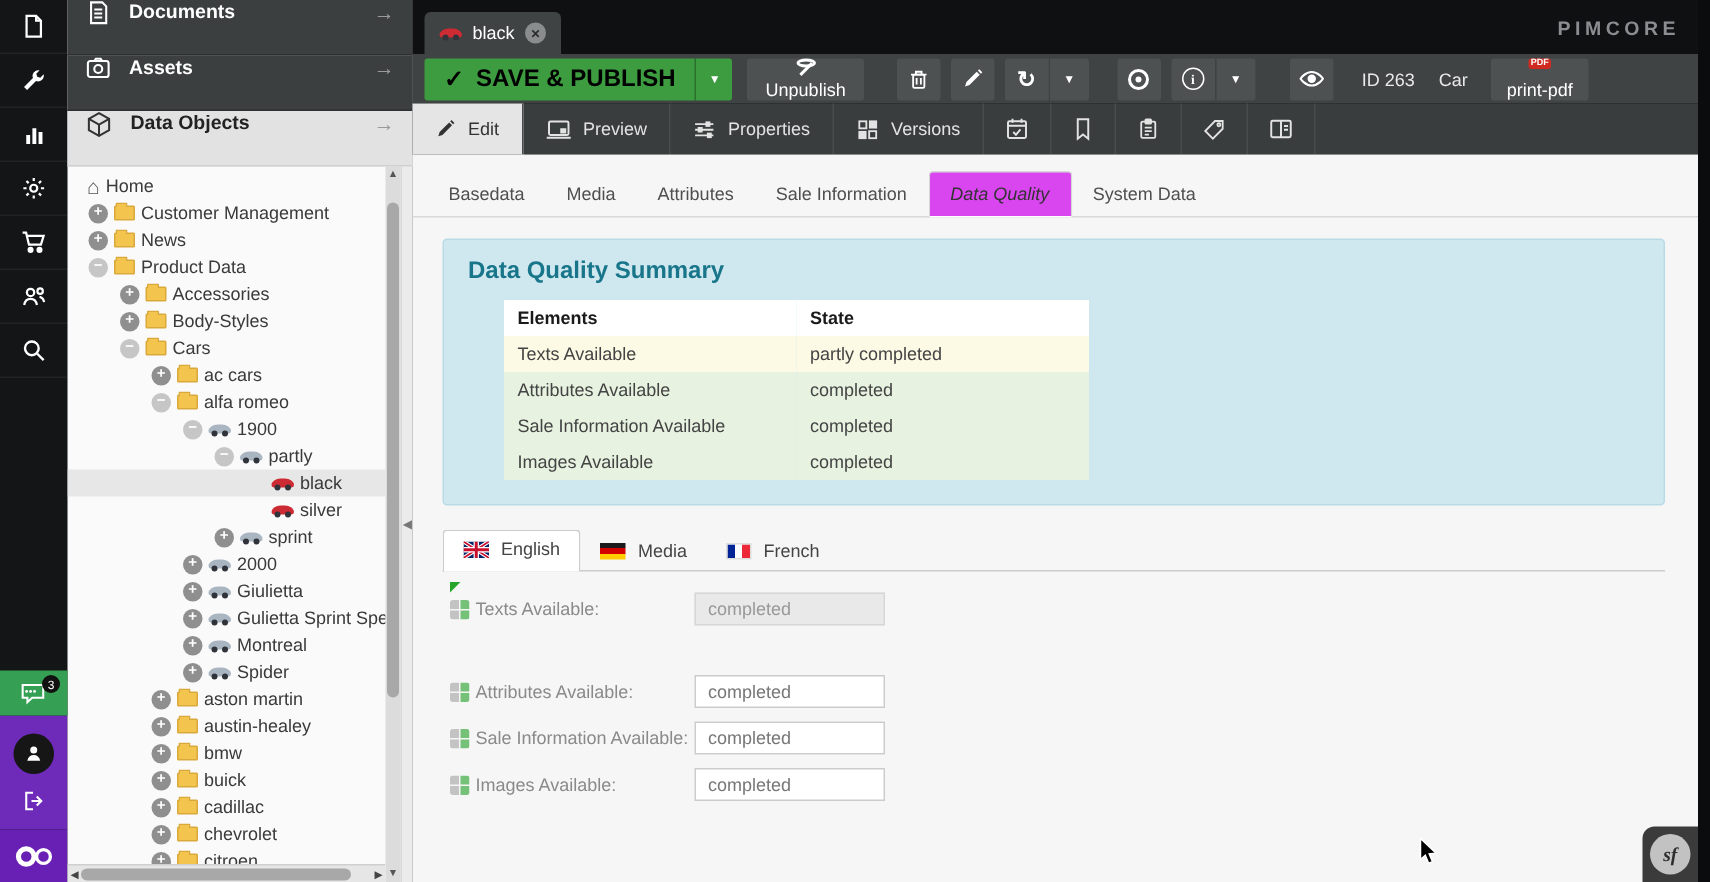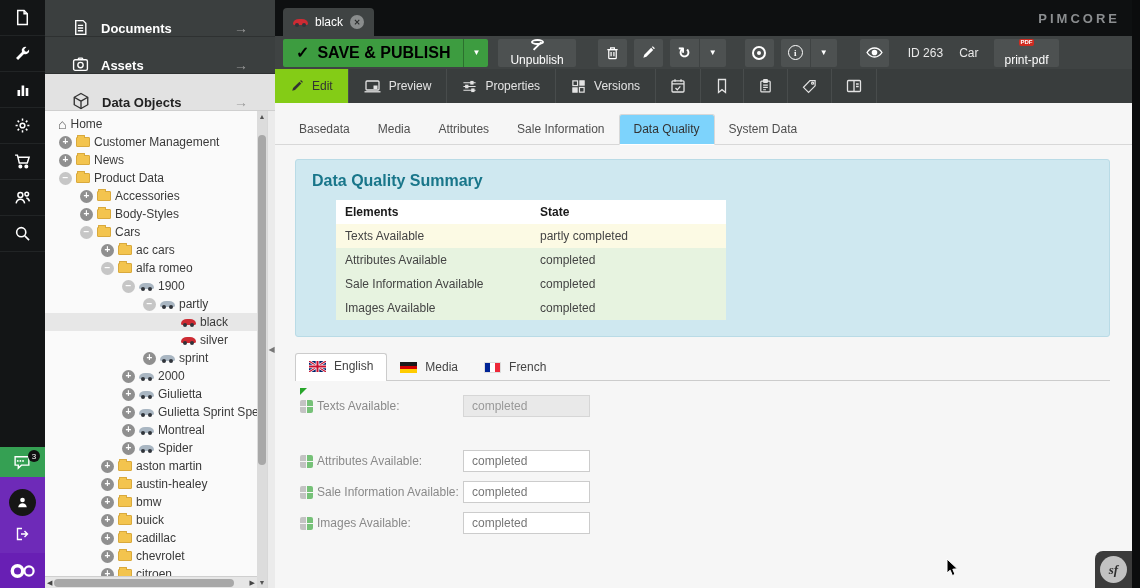--- a/index.html
+++ b/index.html
@@ -11,21 +11,21 @@
   .rail-item { height:36px; display:flex; align-items:center; justify-content:center; border-bottom:1px solid #212425; cursor:pointer; }
   .rail-spacer { flex:1; }
   .rail-chat { height:30px; background:#35a053; display:flex; align-items:center; justify-content:center; position:relative; }
   .chat-badge { position:absolute; top:3px; right:5px; background:#111; color:#fff; font-size:8px; width:12px; height:12px; border-radius:50%; display:flex; align-items:center; justify-content:center; }
   .rail-purple { height:76px; background:#6e2ab8; display:flex; flex-direction:column; align-items:center; justify-content:center; gap:10px; }
   .avatar-circle { width:27px; height:27px; border-radius:50%; background:#161616; display:flex; align-items:center; justify-content:center; }
   .rail-logo { height:35px; background:#681fb4; display:flex; align-items:center; justify-content:center; }
 
   
   .nav { width:230px; background:#fafafa; display:flex; flex-direction:column; flex-shrink:0; }
-  .acc-hdr { height:37px; display:flex; align-items:flex-end; padding:0 27px; gap:12px; font-size:13px; font-weight:bold; cursor:pointer; }
+  .acc-hdr { height:37px; display:flex; align-items:flex-start; padding:0 12px; gap:12px; font-size:13px; font-weight:bold; cursor:pointer; }
   .acc-dark { background:#3b3f3f; color:#fff; border-bottom:1px solid #2e3131; }
   .acc-light { background:#e2e2e2; color:#222; border-bottom:1px solid #cfcfcf; }
   .acc-arrow { margin-left:auto; font-size:14px; color:#9a9a9a; font-weight:normal; }
   .nav-body { flex:1; display:flex; overflow:hidden; }
   .tree-wrap { flex:1; display:flex; flex-direction:column; overflow:hidden; }
   .tree { flex:1; overflow:hidden; padding-top:4px; }
   .ti { height:18px; display:flex; align-items:center; gap:4px; font-size:12px; color:#3a3a3a; white-space:nowrap; cursor:pointer; }
   .ti.sel { background:#e7e7e7; }
   .l0{padding-left:13px}.l1{padding-left:14px}.l2{padding-left:35px}.l3{padding-left:56px}
   .l4{padding-left:77px}.l5{padding-left:98px}.l6{padding-left:119px}
@@ -74,27 +74,27 @@
   .target-ic { width:14px; height:14px; border:2px solid #fff; border-radius:50%; position:relative; display:flex; align-items:center; justify-content:center; }
   .target-ic::after { content:""; width:4px; height:4px; background:#fff; border-radius:50%; }
   .info-ic { width:15px; height:15px; border:1.5px solid #fff; border-radius:50%; color:#fff; font-size:9px; font-weight:bold; display:flex; align-items:center; justify-content:center; font-family:"Liberation Serif", serif; }
   .tb-text { color:#e9e9e9; font-size:12px; margin-right:16px; }
   .pdf-ic { width:15px; height:15px; background:#d02b20; border-radius:2px; color:#fff; font-size:6px; font-weight:bold; display:flex; align-items:center; justify-content:center; }
   .gap16 { width:16px; } .gap12 { width:12px; }
 
   .edit-tabs { height:34px; background:#393d3d; display:flex; flex-shrink:0; }
   .etab { padding:0 15px; display:flex; align-items:center; gap:8px; font-size:12px; color:#e3e3e3; border-right:1px solid #484c4c; cursor:pointer; }
   .etab.icon-only { padding:0 14px; }
-  .etab.active { background:#84cc16; color:#333; }
+  .etab.active { background:#e5e5e5; color:#333; }
 
   
   .content { flex:1; background:#f6f6f6; position:relative; overflow:hidden; }
   .ctabs { margin-top:11px; padding-left:10px; display:flex; align-items:flex-end; border-bottom:1px solid #d8d8d8; }
   .ctab { padding:7px 14px 8px; font-size:12px; color:#4f4f4f; cursor:pointer; }
-  .ctab.active { background:#7dd3fc; border:1px solid #d8d8d8; border-bottom:1px solid #fff; margin-bottom:-1px; border-radius:3px 3px 0 0; color:#333; }
+  .ctab.active { background:#d946ef; border:1px solid #d8d8d8; border-bottom:1px solid #fff; margin-bottom:-1px; border-radius:3px 3px 0 0; color:#333;font-style:italic; }
 
   .panel { margin:14px 22px 0 20px; background:#cfe8f0; border:1px solid #b9dbe6; border-radius:3px; padding:12px 16px 16px; }
   .panel h2 { font-size:16px; color:#19768a; margin-bottom:10px; }
   .sum-table { border-collapse:collapse; width:390px; font-size:12px;margin-left:24px; }
   .sum-table th { background:#fff; text-align:left; padding:5px 9px; color:#1a1a1a; font-size:12px; }
   .sum-table td { padding:5px 9px; color:#444; }
   .sum-table th:first-child, .sum-table td:first-child { width:195px; }
   .row-y td { background:#fcfae4; }
   .row-g td { background:#e7f3e0; }
 

